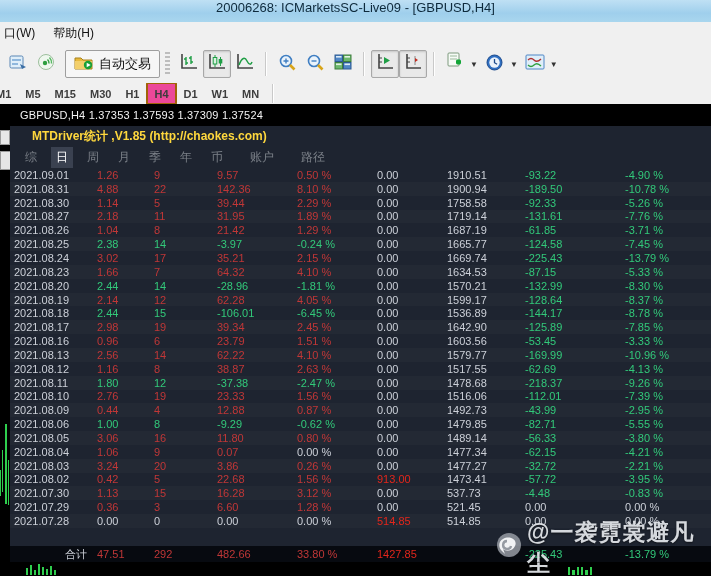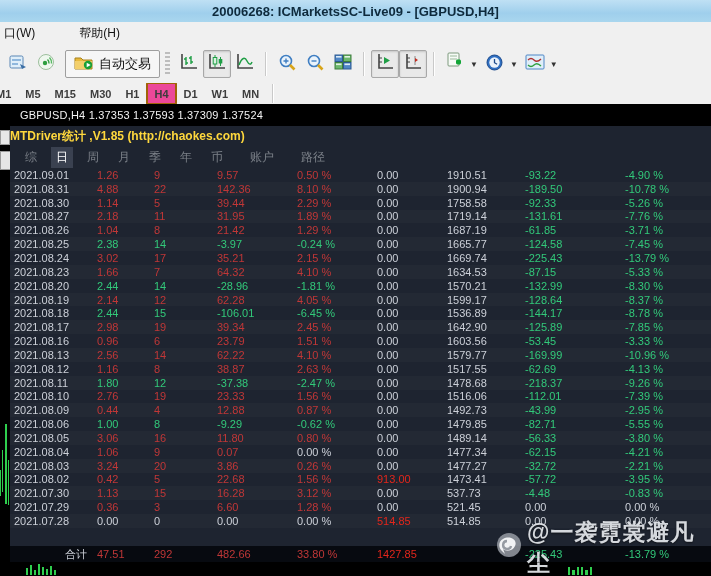--- a/index.html
+++ b/index.html
@@ -1,23 +1,23 @@
 <!DOCTYPE html>
 <html><head>
 <meta charset="utf-8">
 <style>
   html,body{margin:0;padding:0;}
   body{width:711px;height:576px;overflow:hidden;position:relative;background:#000;
        font-family:"Liberation Sans","DejaVu Sans",sans-serif;-webkit-font-smoothing:antialiased;}
   
   .titlebar{position:absolute;left:0;top:0;width:711px;height:22px;
-    background:linear-gradient(#bfe0f4,#9fcfec 60%,#a9d6ee);display:flex;align-items:center;justify-content:center;font-weight:bold;}
+    background:linear-gradient(#bfe0f4,#9fcfec 60%,#a9d6ee);display:flex;justify-content:center;}
   .titlebar .ttl{font-size:13px;color:#0e2a3c;}
   .menubar{position:absolute;left:0;top:22px;width:711px;height:23px;background:#f0f0f0;
-    display:flex;align-items:center;font-size:12px;color:#111;border-bottom:3px solid #4c1d95;gap:26px;}
+    display:flex;align-items:center;font-size:12px;color:#111;border-bottom:3px solid #4c1d95;}
   .menu-item{padding:3px 9px;}
   .menu-item:first-child{padding-left:4px;}
   .toolbar{position:absolute;left:0;top:45px;width:711px;height:38px;background:#f0f0f0;
     display:flex;align-items:center;border-bottom:1px solid #e2e2e2;}
   .tbtn{width:26px;height:26px;display:flex;align-items:center;justify-content:center;border:1px solid transparent;border-radius:2px;}
   .tbtn.pressed{background:#e9e9e9;border:1px solid #a8a8a8;box-shadow:inset 0 1px 2px rgba(0,0,0,.15);}
   .tgroup{display:flex;align-items:center;margin:0 2px;}
   .tsep{width:1px;height:24px;background:#c9c9c9;border-right:1px solid #fff;margin:0 4px;}
   .thandle{width:5px;height:24px;margin:0 3px;background:repeating-linear-gradient(#bdbdbd 0 2px,#f0f0f0 2px 4px);}
   .autotrade{display:flex;align-items:center;gap:5px;height:26px;padding:0 8px;background:#f6f6f6;
@@ -30,21 +30,21 @@
   .tfend{width:1px;height:19px;background:#c9c9c9;border-right:1px solid #fff;margin-left:6px;}
   
   .quote{position:absolute;left:0;top:104px;width:711px;height:22px;background:#000;display:flex;align-items:center;}
   .quote span{color:#f2f2f2;font-size:11px;padding-left:20px;letter-spacing:.2px;}
   
   .frag{position:absolute;background:#e6e6e6;border:1px solid #9a9a9a;}
   .wick{position:absolute;width:1px;background:#2fce4e;}
   .vbar{position:absolute;bottom:1px;width:2px;background:#2fce4e;}
   
   .panel{position:absolute;left:10px;top:126px;width:701px;height:436px;background:#1e2430;}
-  .ptitle{height:20px;display:flex;align-items:center;font-size:12px;font-weight:bold;color:#ffd83d;}
+  .ptitle{height:20px;display:flex;align-items:center;padding-left:22px;font-size:12px;font-weight:bold;color:#ffd83d;}
   .ptabs{height:22px;display:flex;align-items:center;padding-left:10px;font-size:12px;color:#7b8088;}
   .tab{padding:2px 5px;margin-right:9px;}
   .tab.active{background:#3a4150;color:#fff;}
   .tab.m8{margin-left:8px;}
   .thead,.trow,.totrow{display:grid;grid-template-columns:83px 57px 63px 80px 80px 70px 78px 100px 90px;padding-left:2px;}
   .thead{height:18px;align-items:center;font-size:11.5px;color:#d6dae0;}
   .trow{height:13.85px;align-items:center;font-size:11px;}
   .trow:nth-child(even){background:rgba(255,255,255,0.025);}
   .cl{padding-left:2px;white-space:nowrap;overflow:hidden;}
   .totrow{position:absolute;left:0;bottom:0;width:699px;height:16px;align-items:center;background:#070a10;font-size:11px;}

